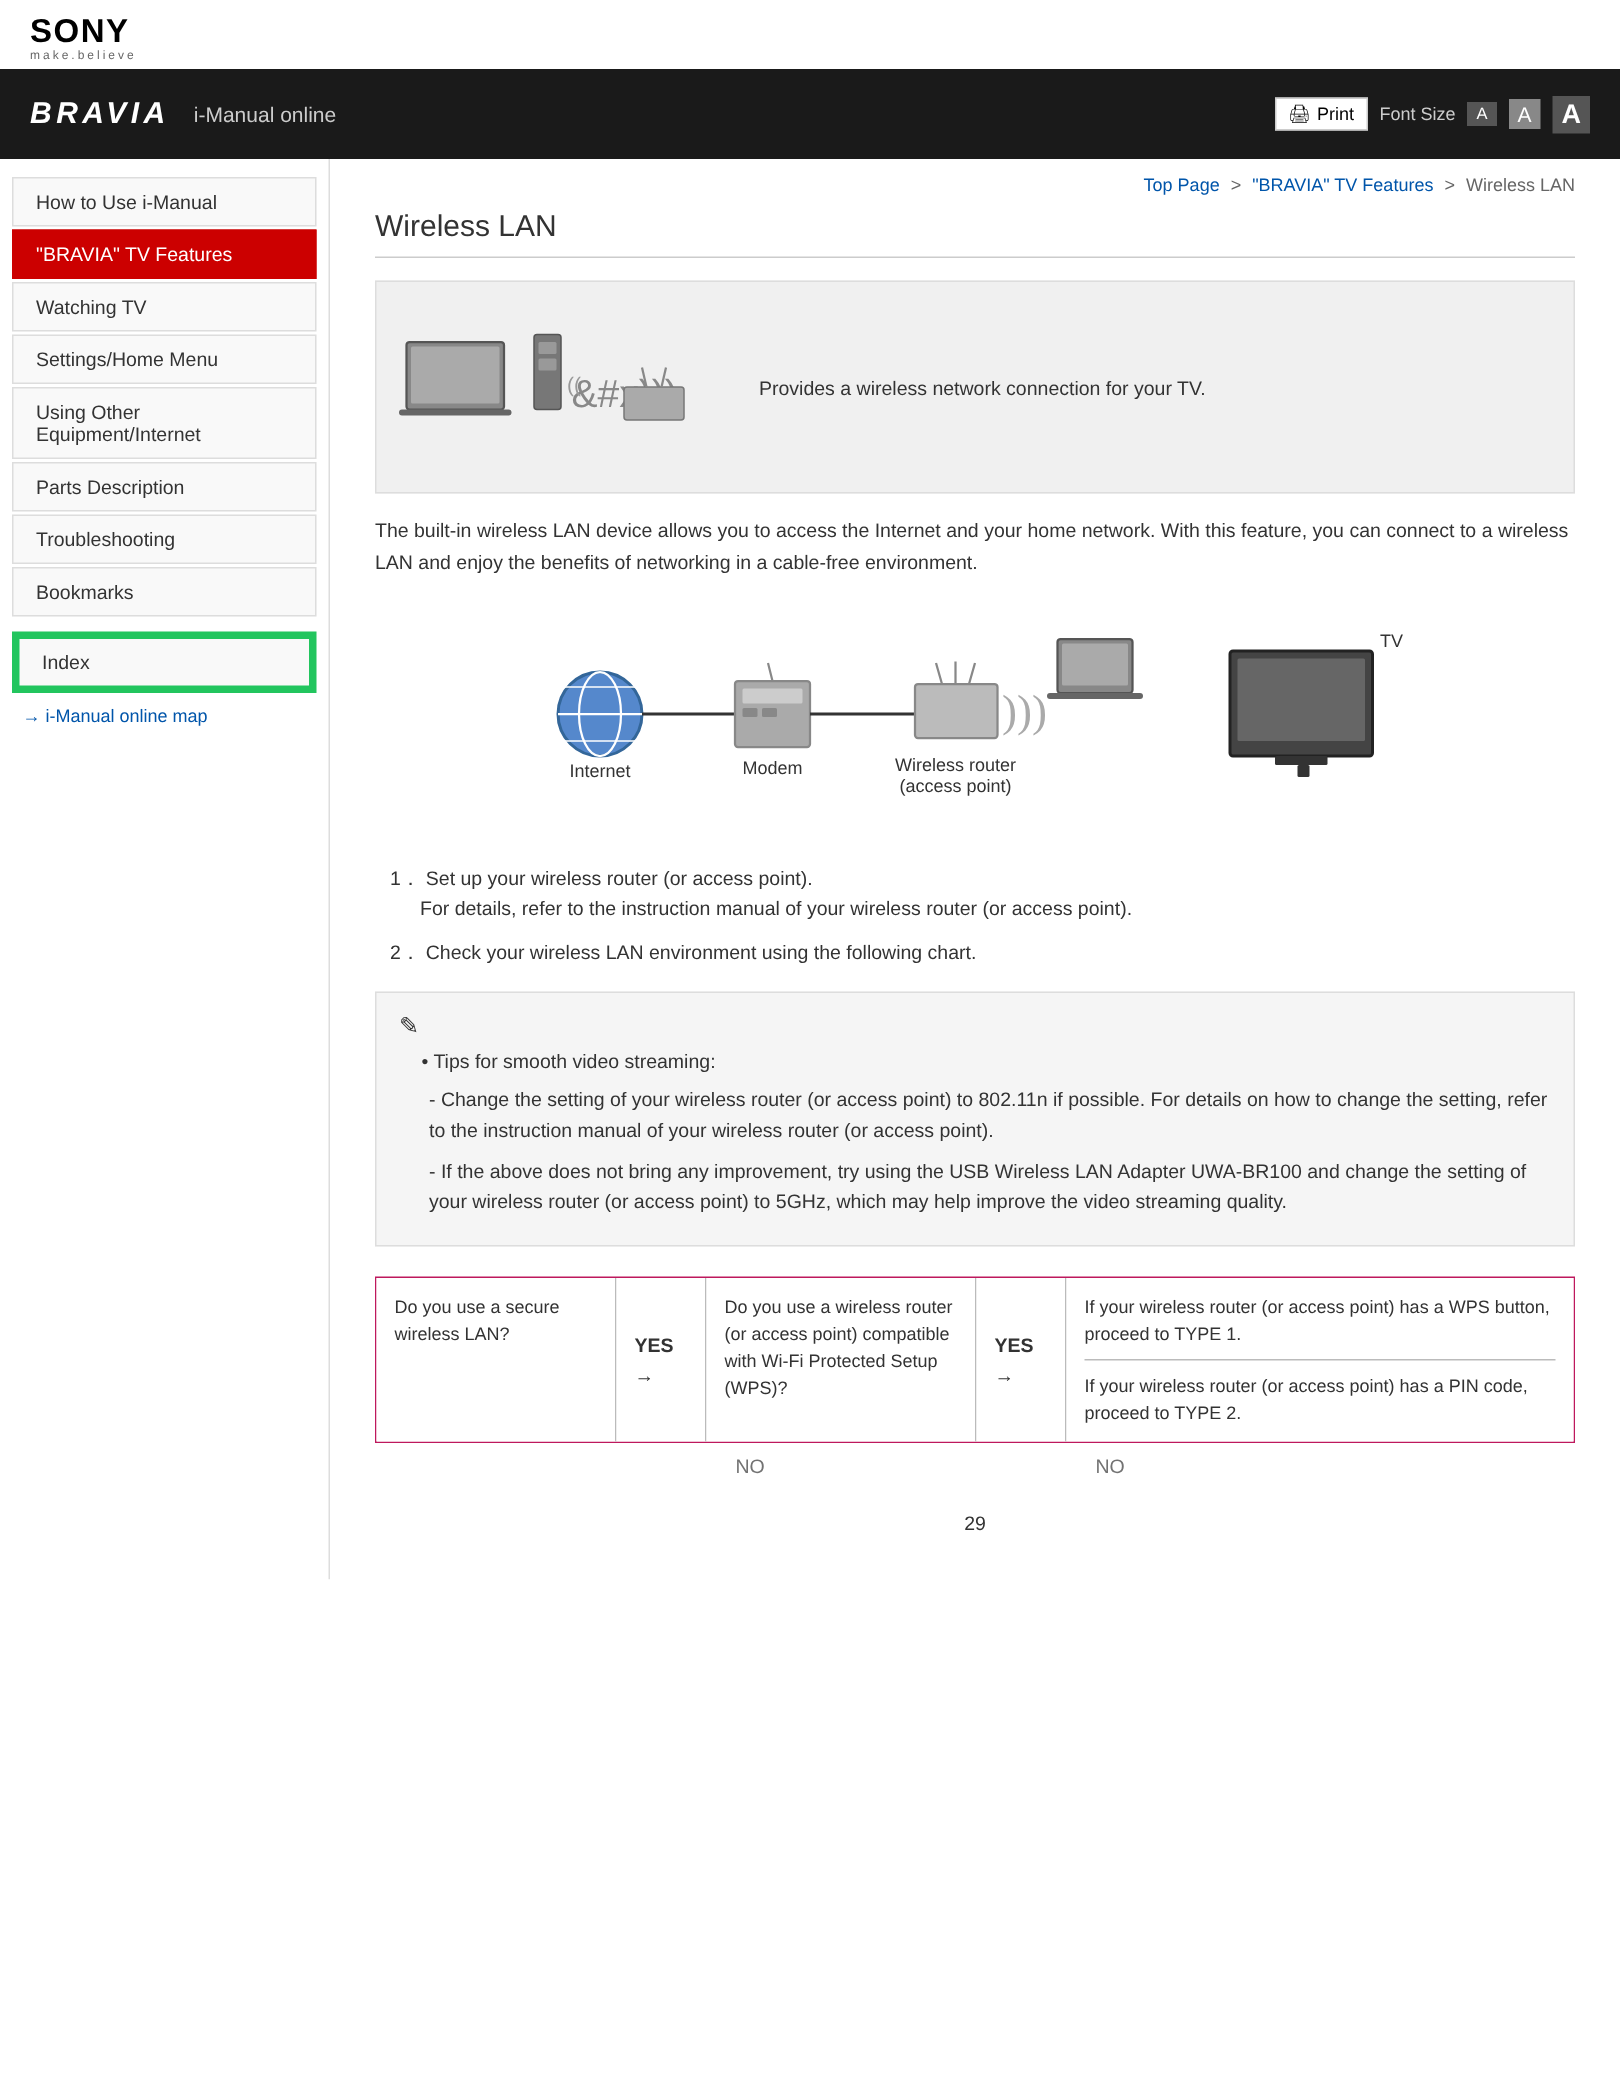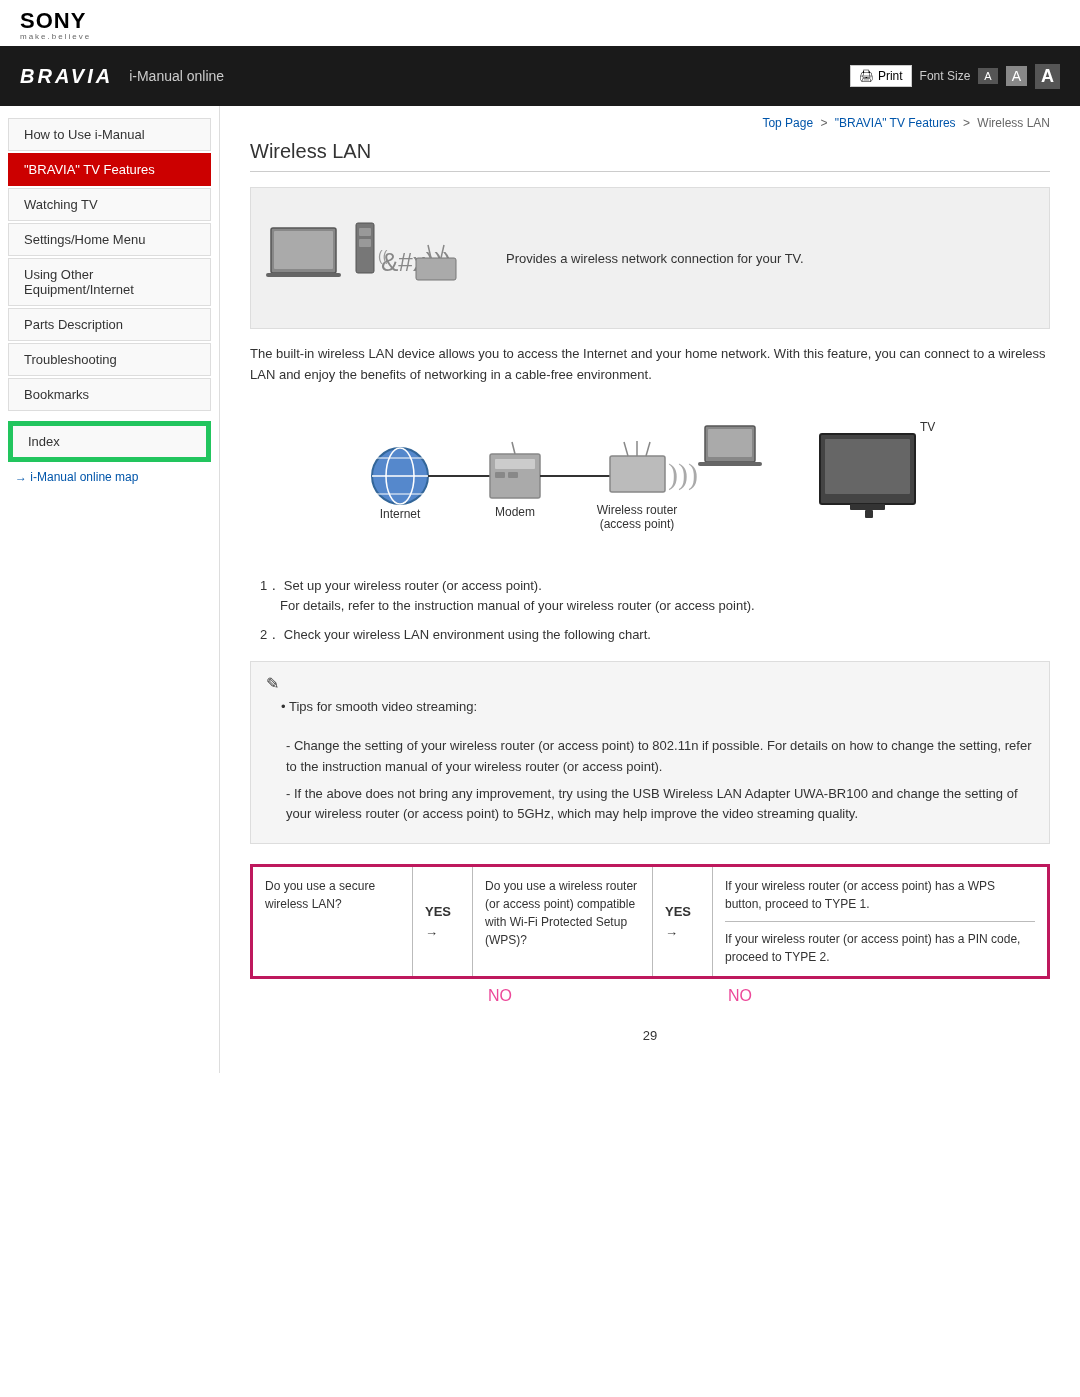--- a/index.html
+++ b/index.html
@@ -56,38 +56,38 @@
     .section-title { font-size: 17px; font-weight: normal; border-bottom: 1px solid #ccc; padding-bottom: 8px; margin-bottom: 15px; margin-top: 10px; }
 
     
     .num-list { margin-left: 10px; margin-bottom: 15px; }
     .num-item { margin-bottom: 8px; line-height: 1.6; }
     .num-item .sub { margin-left: 20px; display: block; }
 
     
     .note-box { background: #f5f5f5; border: 1px solid #ddd; padding: 12px 15px; margin: 15px 0; }
     .note-icon { font-size: 16px; margin-bottom: 6px; }
-    .note-bullet { margin-left: 15px; margin-bottom: 22px; }
+    .note-bullet { margin-left: 15px; margin-bottom: 8px; }
     .note-bullet::before { content: '• '; }
     .note-dash { margin-left: 20px; margin-bottom: 6px; display: block; line-height: 1.6; }
 
     
-    .decision-chart { display: flex; align-items: stretch; border: 3px solid #be185d; margin-top: 20px; }
+    .decision-chart { display: flex; align-items: stretch; border: 1px solid #be185d; margin-top: 20px; }
     .dc-cell { border-right: 1px solid #bbb; padding: 10px 12px; font-size: 12px; line-height: 1.5; }
     .dc-cell:last-child { border-right: none; }
     .dc-cell.q { width: 160px; background: #fff; }
     .dc-cell.arrow { width: 60px; display: flex; align-items: center; justify-content: center; font-weight: bold; font-size: 13px; background: #fff; }
     .dc-cell.q2 { width: 180px; background: #fff; }
     .dc-cell.arrow2 { width: 60px; display: flex; align-items: center; justify-content: center; font-weight: bold; font-size: 13px; background: #fff; }
     .dc-cell.ans { flex: 1; background: #fff; }
     .dc-ans-top { border-bottom: 1px solid #bbb; padding-bottom: 8px; margin-bottom: 8px; }
 
     
     .no-labels { display: flex; padding: 8px 0; }
-    .no-label { font-size: 16px; color: #ec4899; }
+    .no-label { font-size: 13px; color: #737373; }
 
     
     .page-num { text-align: center; font-size: 13px; margin-top: 15px; }
 
     
     .diagram-svg-area { display: flex; justify-content: center; margin: 10px 0 20px 0; }
   </style>
 </head>
 <body>
 

